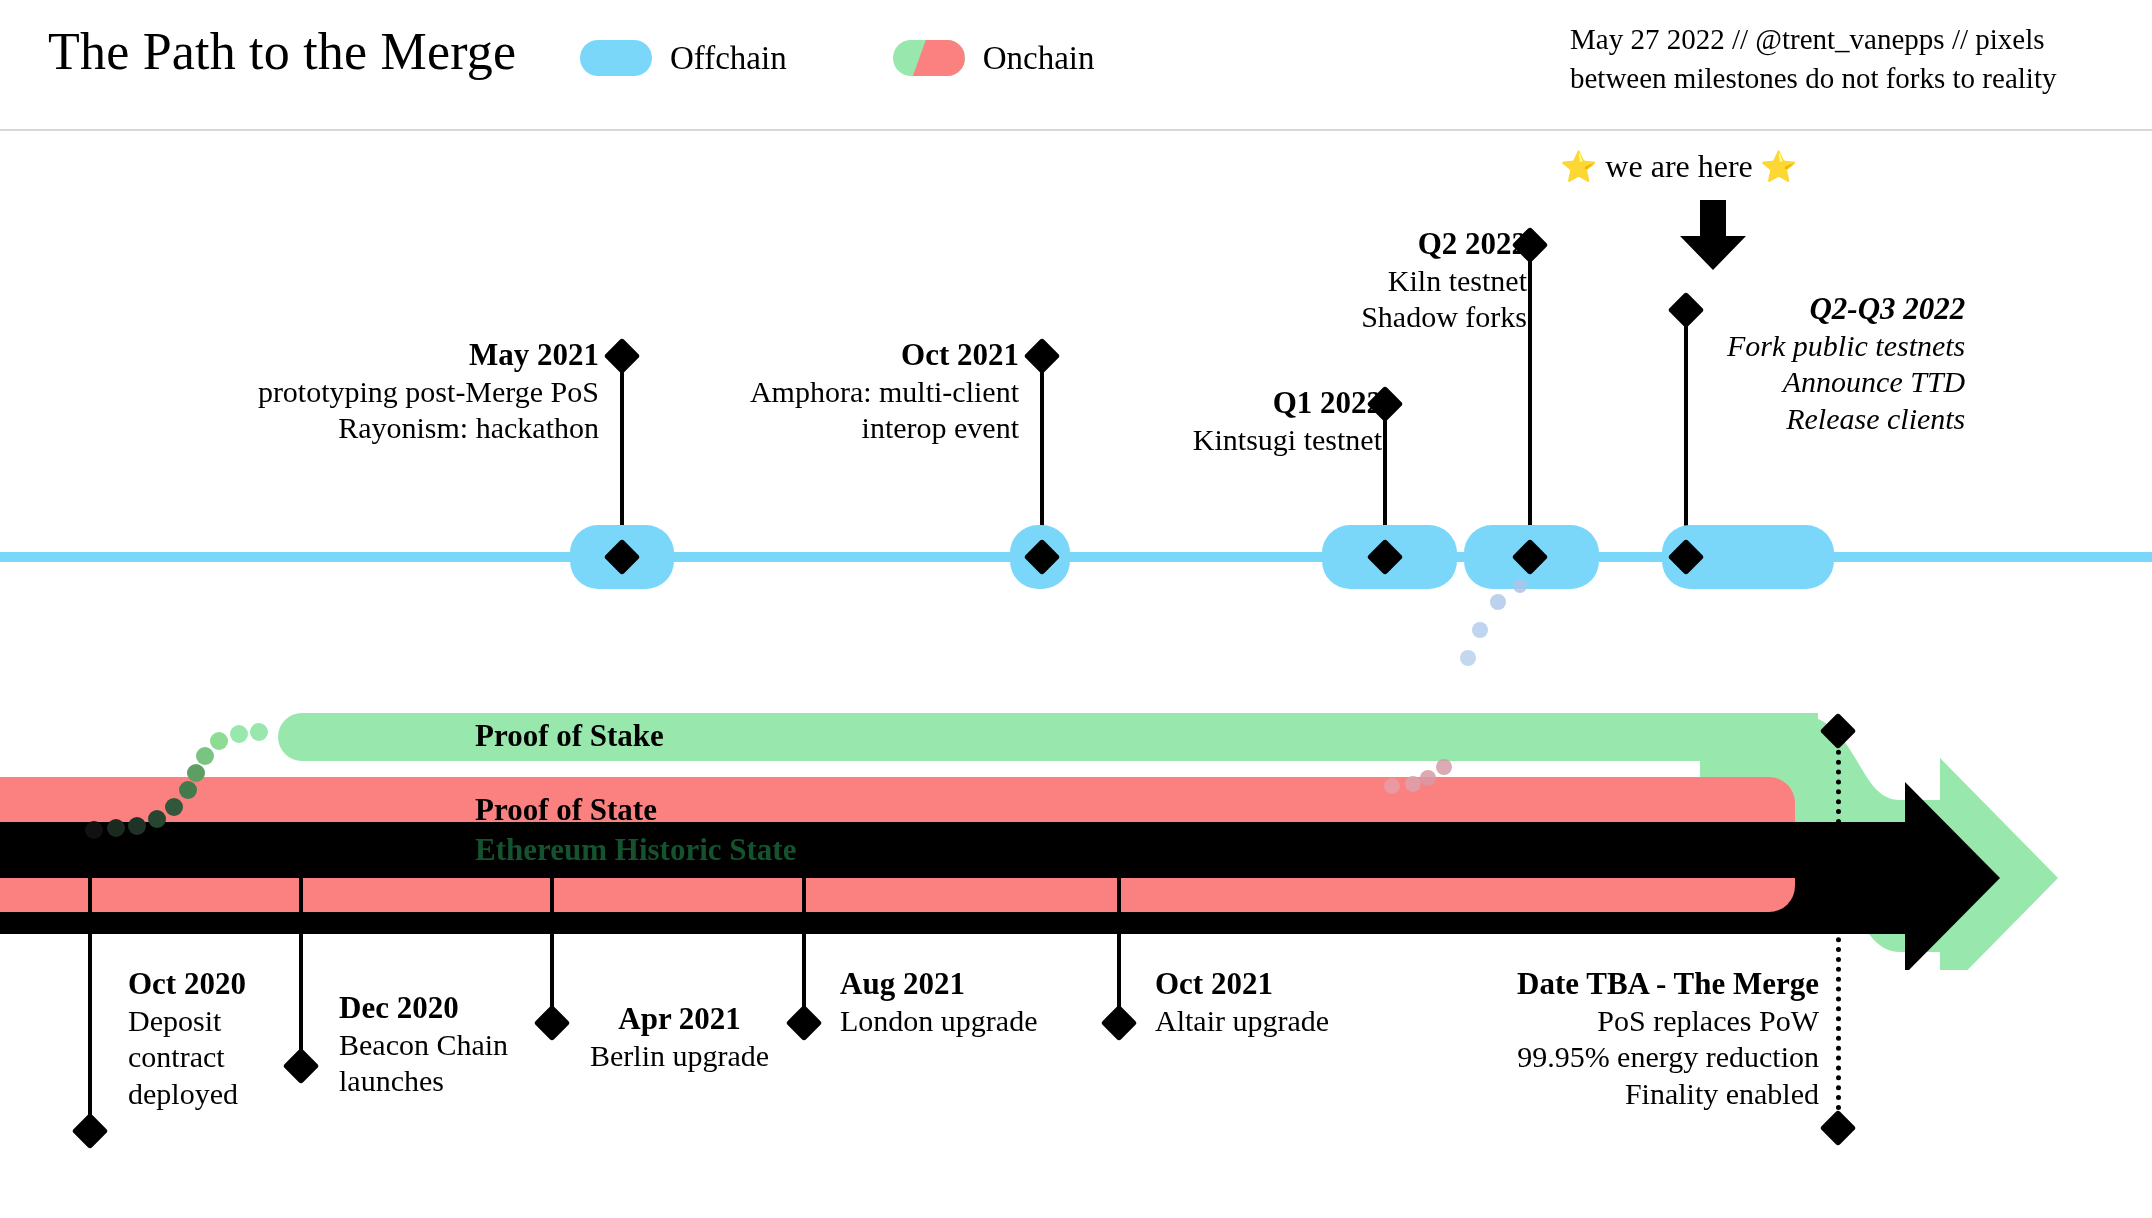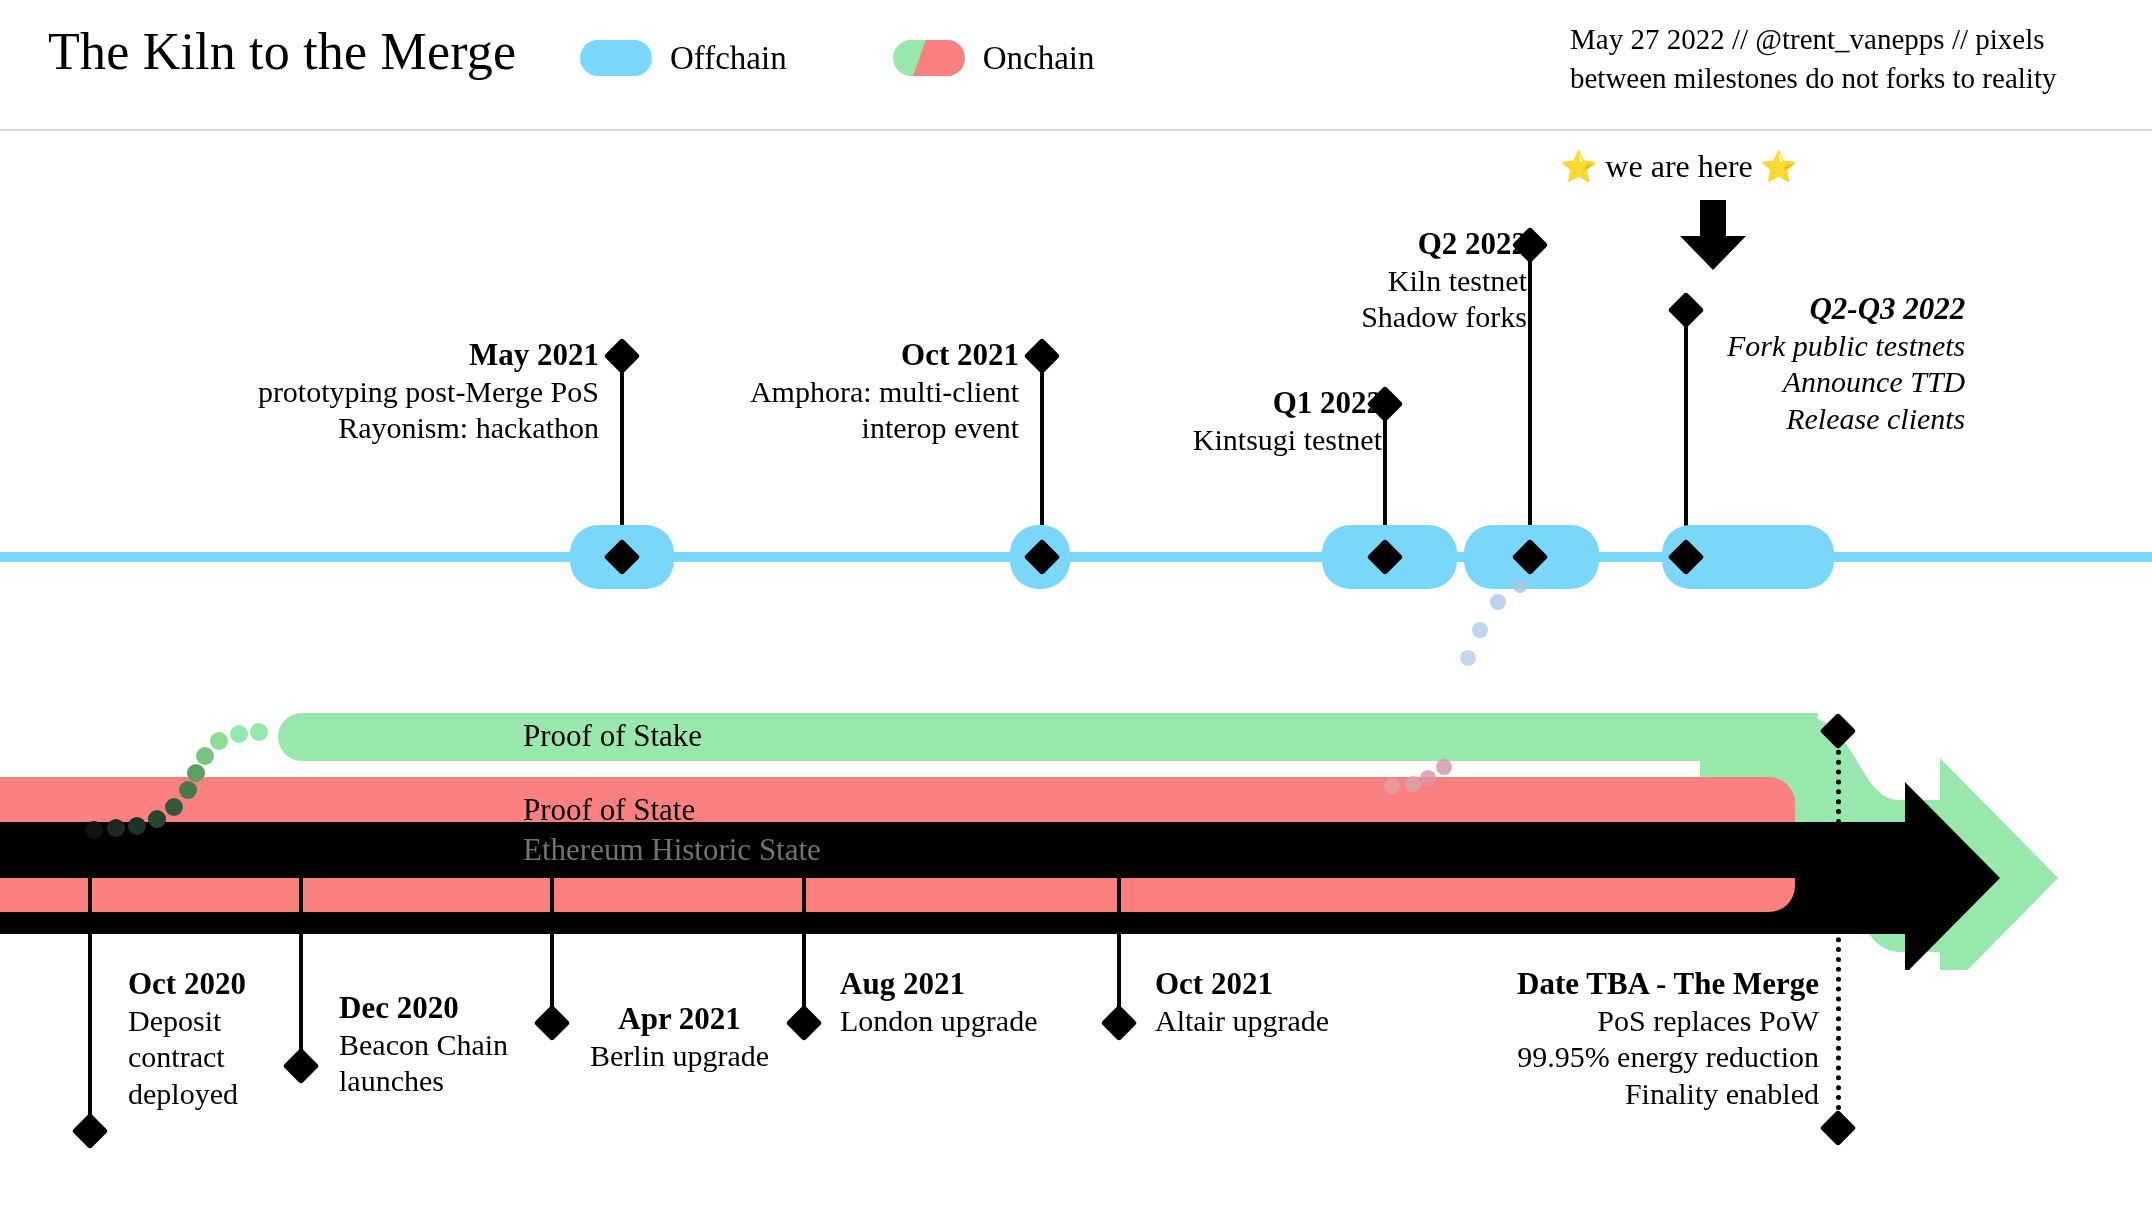--- a/index.html
+++ b/index.html
@@ -71,37 +71,37 @@
     background:#98e8ad;border-radius:24px 0 0 24px;
   }
   .bar-pow{
     position:absolute;left:0;top:777px;width:1795px;height:135px;
     background:#fb8080;border-radius:0 26px 26px 0;
   }
   .bar-black{
     position:absolute;left:0;top:822px;width:1930px;height:56px;background:#000;
   }
   .bar-text{
-    position:absolute;font-weight:normal;white-space:nowrap;margin-left:48px;
+    position:absolute;font-weight:bold;white-space:nowrap;
   }
   .label-pos{left:475px;top:718px;font-size:31px;color:#000;}
   .label-pow{left:475px;top:792px;font-size:31px;color:#000;}
-  .label-hist{left:475px;top:832px;font-size:31px;color:#737373;}
+  .label-hist{left:475px;top:832px;font-size:31px;color:#14532d;}
 
   .merge-svg{position:absolute;left:0;top:640px;width:2152px;height:330px;}
 
   .dotted-v{position:absolute;width:0;border-left:5px dotted #000;}
 </style>
 </head>
 <body>
 
 <div id="root">
 
   <div class="header">
-    <div class="title">The Kiln to the Merge</div>
+    <div class="title">The Path to the Merge</div>
 
     <div class="legend">
       <div class="legend-group">
         <div class="sw sw-blue"></div>
         <div class="legend-label">Offchain</div>
       </div>
       <div class="legend-gap"></div>
       <div class="legend-group">
         <div class="sw sw-split"></div>
         <div class="legend-label">Onchain</div>

